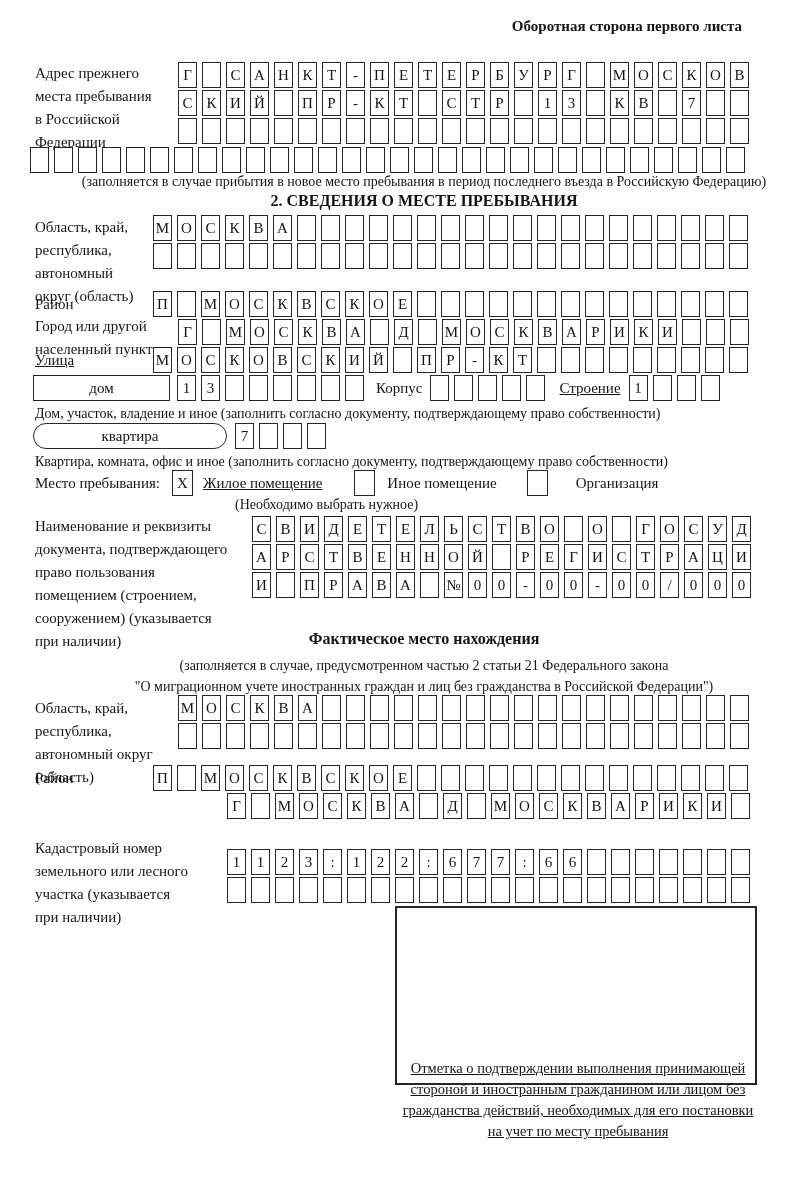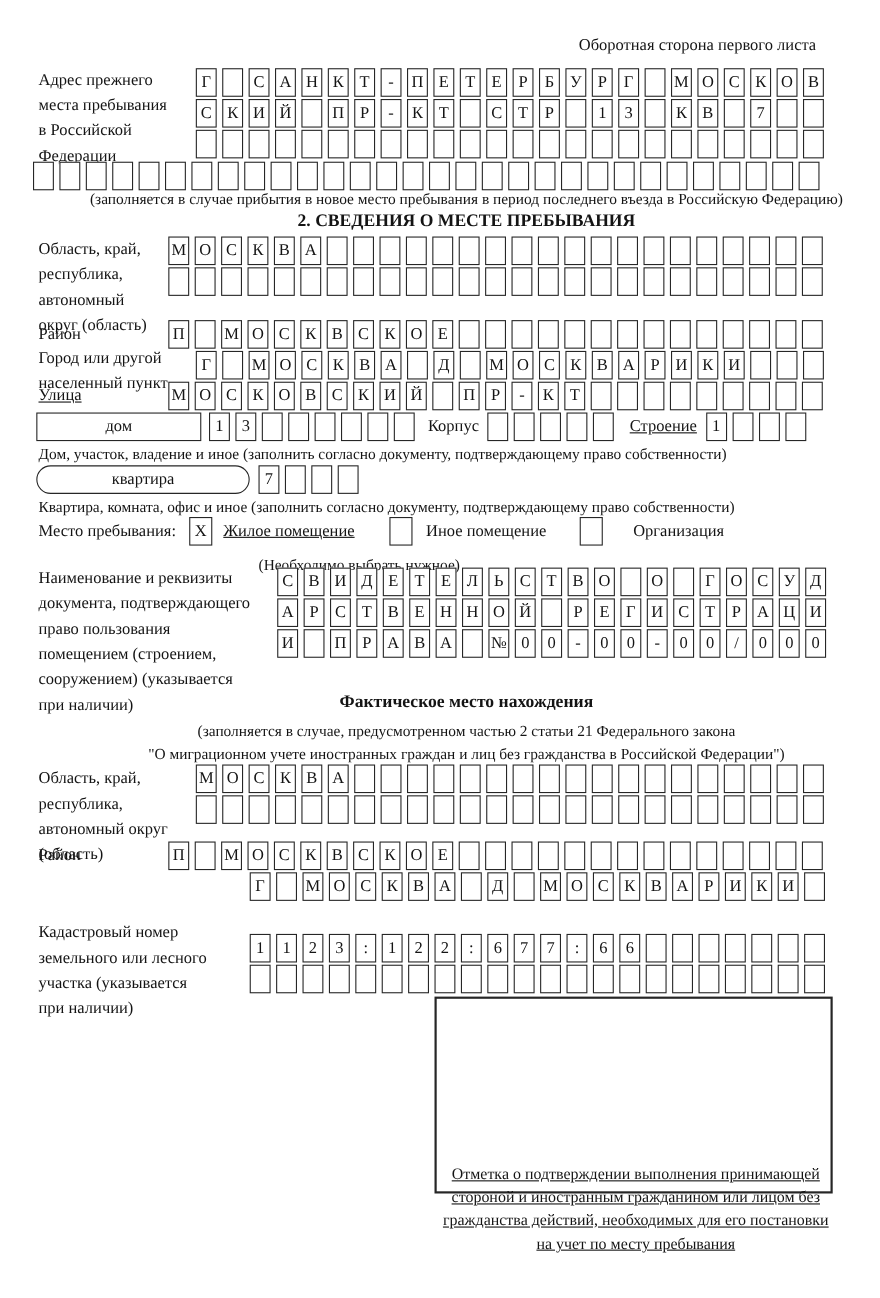--- a/index.html
+++ b/index.html
@@ -28,21 +28,21 @@
   }
   .hrow{display:flex;align-items:center;}
   .inline-label{font-size:15px;white-space:nowrap;}
   .stamp{box-sizing:border-box;border:2px solid #262626;background:#fff;}
 </style>
 </head>
 <body>
 
 <div class="page">
 
-  <div class="abs label" style="top:30px;right:58px;">Оборотная сторона первого листа</div>
+  <div class="abs label" style="top:15px;right:58px;font-weight:bold;">Оборотная сторона первого листа</div>
 
   <div class="abs label" style="top:62px;left:35px;width:145px;">Адрес прежнего
 места пребывания
 в Российской
 Федерации</div>
   <div class="abs cells" style="top:62px;left:178px;">
       <div class="cell">Г</div>
       <div class="cell"></div>
       <div class="cell">С</div>
       <div class="cell">А</div>
@@ -295,21 +295,21 @@
       <div class="cell"></div>
       <div class="cell"></div>
       <div class="cell"></div>
       <div class="cell"></div>
       <div class="cell"></div>
       <div class="cell"></div>
       <div class="cell"></div>
     </div>
 
   <div class="abs hrow" style="top:375px;left:33px;">
-    <div class="typebox" style="width:150px;margin-right:7px;">дом</div>
+    <div class="typebox" style="width:137px;margin-right:7px;">дом</div>
     <div class="cells">
         <div class="cell">1</div>
         <div class="cell">3</div>
         <div class="cell"></div>
         <div class="cell"></div>
         <div class="cell"></div>
         <div class="cell"></div>
         <div class="cell"></div>
         <div class="cell"></div>
       </div>
@@ -344,21 +344,21 @@
 
   <div class="abs hrow" style="top:470px;left:35px;">
     <div class="inline-label" style="margin-right:12px;">Место пребывания:</div>
     <div class="checkbox">X</div>
     <div class="inline-label" style="margin:0 32px 0 10px;text-decoration:underline;">Жилое помещение</div>
     <div class="checkbox"></div>
     <div class="inline-label" style="margin:0 30px 0 12px;">Иное помещение</div>
     <div class="checkbox"></div>
     <div class="inline-label" style="margin-left:28px;">Организация</div>
   </div>
-  <div class="abs caption" style="top:495px;left:235px;margin-top:10px;">(Необходимо выбрать нужное)</div>
+  <div class="abs caption" style="top:495px;left:235px;">(Необходимо выбрать нужное)</div>
 
   <div class="abs label" style="top:515px;left:35px;width:215px;">Наименование и реквизиты
 документа, подтверждающего
 право пользования
 помещением (строением,
 сооружением) (указывается
 при наличии)</div>
   <div class="abs cells" style="top:516px;left:252px;">
       <div class="cell">С</div>
       <div class="cell">В</div>

